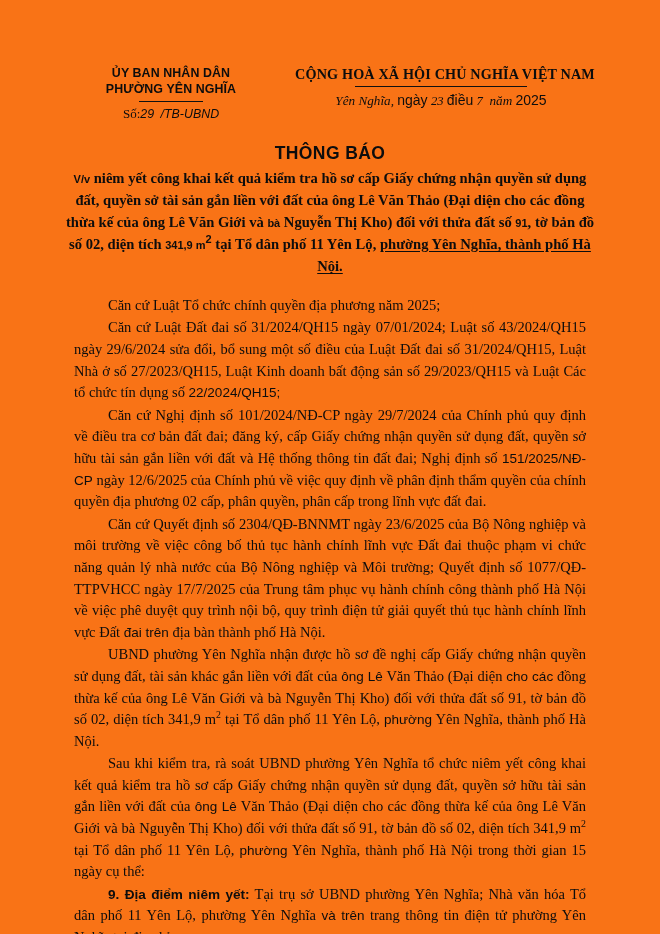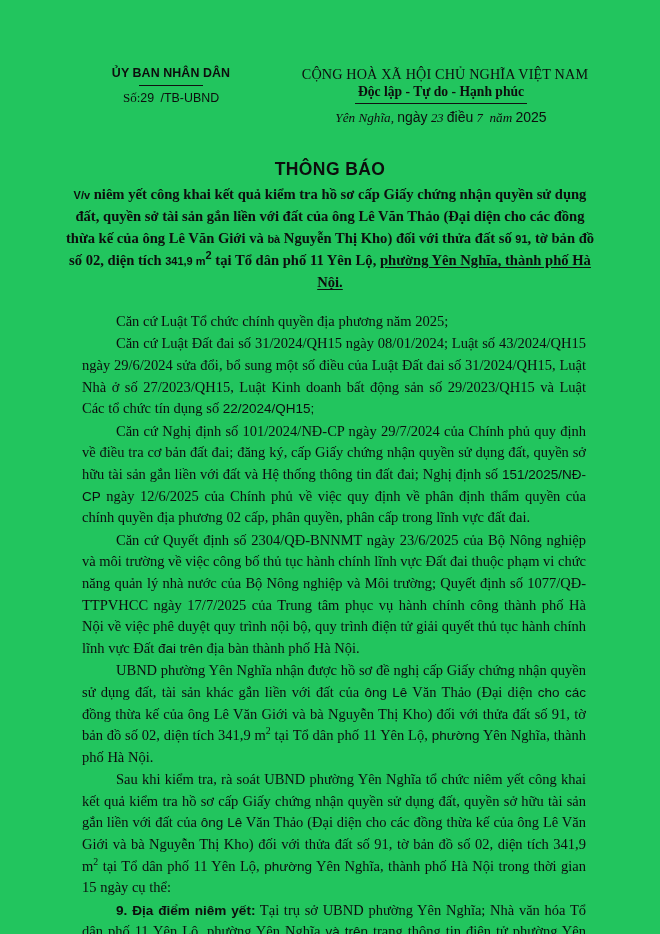--- a/index.html
+++ b/index.html
@@ -15,21 +15,21 @@
     color: #0d0d0d;
     -webkit-font-smoothing: antialiased;
   }
 
   .page {
     position: relative;
     width: 660px;
     height: 934px;
     box-sizing: border-box;
     padding: 0;
-    background: #22c55e;
+    background: #f97316;
   }
 
   
   .doc-header {
     display: flex;
     align-items: flex-start;
     padding: 66px 62px 0 62px;
     box-sizing: border-box;
   }
 
@@ -62,24 +62,25 @@
   }
 
   .doc-number {
     font-size: 13px;
     line-height: 16px;
     white-space: nowrap;
   }
   .doc-number .num-sans {
     font-family: "Liberation Sans", "DejaVu Sans", sans-serif;
     font-size: 12.4px;
+    font-style: italic;
   }
 
   .nation-line {
-    font-weight: normal;
+    font-weight: bold;
     font-size: 14.2px;
     line-height: 17px;
     letter-spacing: 0.15px;
     white-space: nowrap;
     margin-left: 8px;
   }
 
   .motto-line {
     font-weight: bold;
     font-size: 13.6px;
@@ -105,21 +106,21 @@
     font-style: normal;
     font-size: 14px;
   }
   .date-line .handi {
     font-family: "Liberation Serif", "DejaVu Serif", serif;
     font-size: 12.6px;
   }
 
   
   .title-block {
-    margin-top: 32px;
+    margin-top: 20px;
     text-align: center;
     padding: 0 62px;
   }
 
   .doc-title {
     font-family: "Liberation Sans", "DejaVu Sans", sans-serif;
     font-size: 17.5px;
     font-weight: bold;
     letter-spacing: 0.4px;
     line-height: 22px;
@@ -149,21 +150,21 @@
     margin-top: 17px;
     padding: 0 74px 0 74px;
   }
 
   .para {
     text-align: justify;
     text-justify: inter-word;
     font-size: 14.5px;
     line-height: 21.6px;
     text-indent: 34px;
-    margin: 0 0 1px 8px;
+    margin: 0 0 1px 0;
   }
 
   .para .sans {
     font-family: "Liberation Sans", "DejaVu Sans", sans-serif;
     font-size: 13.5px;
   }
   .para .bold-sans {
     font-family: "Liberation Sans", "DejaVu Sans", sans-serif;
     font-weight: bold;
     font-size: 13.6px;
@@ -171,43 +172,43 @@
 </style>
 </head>
 <body>
 
 <div class="page">
 
   <div class="doc-header">
 
     <div class="header-left">
       <div class="org-line">ỦY BAN NHÂN DÂN</div>
+      <div class="org-line">PHƯỜNG YÊN NGHĨA</div>
       <div class="rule-short"></div>
       <div class="doc-number"><span>Số:</span><span class="num-sans">29</span><span>&nbsp;&nbsp;</span><span class="num-sans">/TB-UBND</span></div>
     </div>
 
     <div class="header-right">
       <div class="nation-line">CỘNG HOÀ XÃ HỘI CHỦ NGHĨA VIỆT NAM</div>
-      <div class="motto-line">Độc lập - Tự do - Hạnh phúc</div>
       <div class="rule-motto"></div>
       <div class="date-line"><span>Yên Nghĩa,</span>&nbsp;<span class="hand">ngày</span>&nbsp;<span class="handi">23</span>&nbsp;<span class="hand">điều</span>&nbsp;<span class="handi">7</span>&nbsp;&nbsp;<span>năm</span>&nbsp;<span class="hand">2025</span></div>
     </div>
 
   </div>
 
   <div class="title-block">
     <div class="doc-title">THÔNG BÁO</div>
     <div class="doc-subtitle"><span class="sans">V/v</span><span> niêm yết công khai kết quả kiểm tra hồ sơ cấp Giấy chứng nhận quyền sử dụng đất, quyền sở tài sản gắn liền với đất của ông Lê Văn Thảo (Đại diện cho các đồng thừa kế của ông Lê Văn Giới và </span><span class="sans">bà</span><span> Nguyễn Thị Kho) đối với thửa đất số </span><span class="sans">91</span><span>, tờ bản đồ số 02, diện tích </span><span class="sans">341,9 m</span><sup class="sans">2</sup><span> tại Tổ dân phố 11 Yên Lộ, </span><span class="uline">phường Yên Nghĩa, thành phố Hà Nội.</span></div>
   </div>
 
   <div class="body-block">
 
     <p class="para"><span>Căn cứ Luật Tổ chức chính quyền địa phương năm 2025;</span></p>
 
-    <p class="para"><span>Căn cứ Luật Đất đai số 31/2024/QH15 ngày 08/01/2024; Luật số 43/2024/QH15 ngày 29/6/2024 sửa đổi, bổ sung một số điều của Luật Đất đai số 31/2024/QH15, Luật Nhà ở số 27/2023/QH15, Luật Kinh doanh bất động sản số 29/2023/QH15 và Luật Các tổ chức tín dụng số </span><span class="sans">22/2024/QH15;</span></p>
+    <p class="para"><span>Căn cứ Luật Đất đai số 31/2024/QH15 ngày 07/01/2024; Luật số 43/2024/QH15 ngày 29/6/2024 sửa đổi, bổ sung một số điều của Luật Đất đai số 31/2024/QH15, Luật Nhà ở số 27/2023/QH15, Luật Kinh doanh bất động sản số 29/2023/QH15 và Luật Các tổ chức tín dụng số </span><span class="sans">22/2024/QH15;</span></p>
 
     <p class="para"><span>Căn cứ Nghị định số 101/2024/NĐ-CP ngày 29/7/2024 của Chính phủ quy định về điều tra cơ bản đất đai; đăng ký, cấp Giấy chứng nhận quyền sử dụng đất, quyền sở hữu tài sản gắn liền với đất và Hệ thống thông tin đất đai; Nghị định số </span><span class="sans">151/2025/NĐ-CP</span><span> ngày 12/6/2025 của Chính phủ về việc quy định về phân định thẩm quyền của chính quyền địa phương 02 cấp, phân quyền, phân cấp trong lĩnh vực đất đai.</span></p>
 
     <p class="para"><span>Căn cứ Quyết định số 2304/QĐ-BNNMT ngày 23/6/2025 của Bộ Nông nghiệp và môi trường về việc công bố thủ tục hành chính lĩnh vực Đất đai thuộc phạm vi chức năng quản lý nhà nước của Bộ Nông nghiệp và Môi trường; Quyết định số 1077/QĐ-TTPVHCC ngày 17/7/2025 của Trung tâm phục vụ hành chính công thành phố Hà Nội về việc phê duyệt quy trình nội bộ, quy trình điện tử giải quyết thủ tục hành chính lĩnh vực Đất </span><span class="sans">đai trên</span><span> địa bàn thành phố Hà Nội.</span></p>
 
     <p class="para"><span>UBND phường Yên Nghĩa nhận được hồ sơ đề nghị cấp Giấy chứng nhận quyền sử dụng đất, tài sản khác gắn liền với đất của </span><span class="sans">ông Lê</span><span> Văn Thảo (Đại diện </span><span class="sans">cho các</span><span> đồng thừa kế của ông Lê Văn Giới và bà Nguyễn Thị Kho) đối với thửa đất số 91, tờ bản đồ số 02, diện tích 341,9 m</span><sup>2</sup><span> tại Tổ dân phố 11 Yên Lộ, </span><span class="sans">phường</span><span> Yên Nghĩa, thành phố Hà Nội.</span></p>
 
     <p class="para"><span>Sau khi kiểm tra, rà soát UBND phường Yên Nghĩa tổ chức niêm yết công khai kết quả kiểm tra hồ sơ cấp Giấy chứng nhận quyền sử dụng đất, quyền sở hữu tài sản gắn liền với đất của </span><span class="sans">ông Lê</span><span> Văn Thảo (Đại diện cho các đồng thừa kế của ông Lê Văn Giới và bà Nguyễn Thị Kho) đối với thửa đất số 91, tờ bản đồ số 02, diện tích 341,9 m</span><sup>2</sup><span> tại Tổ dân phố 11 Yên Lộ, </span><span class="sans">phường</span><span> Yên Nghĩa, thành phố Hà Nội trong thời gian 15 ngày cụ thể:</span></p>
 
     <p class="para"><span class="bold-sans">9. Địa điểm niêm yết:</span><span> Tại trụ sở UBND phường Yên Nghĩa; Nhà văn hóa Tổ dân phố 11 Yên Lộ, phường Yên Nghĩa </span><span class="sans">và trên</span><span> trang thông tin điện tử phường Yên Nghĩa tại địa chỉ </span></p>

